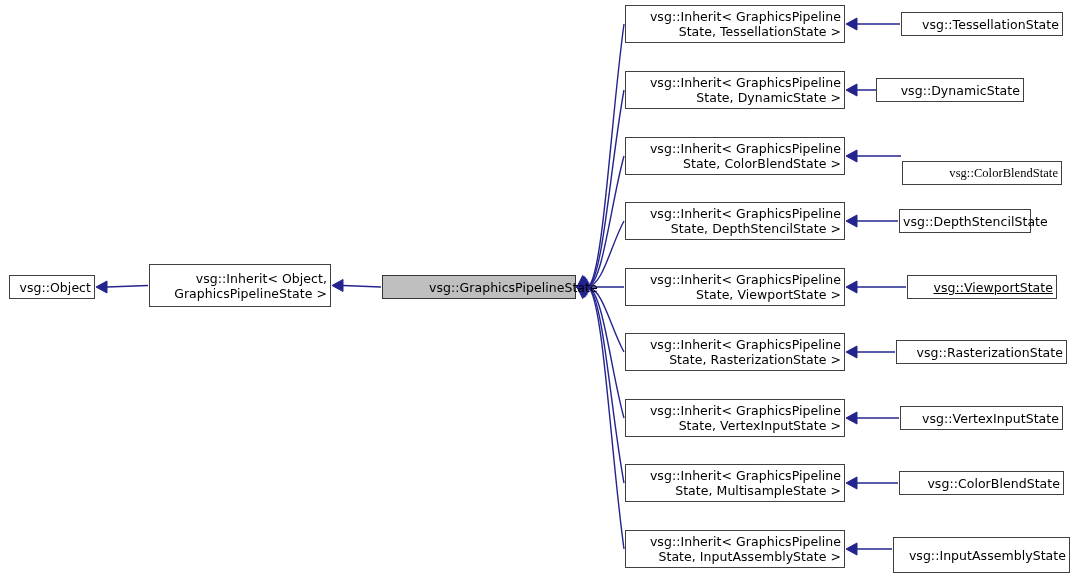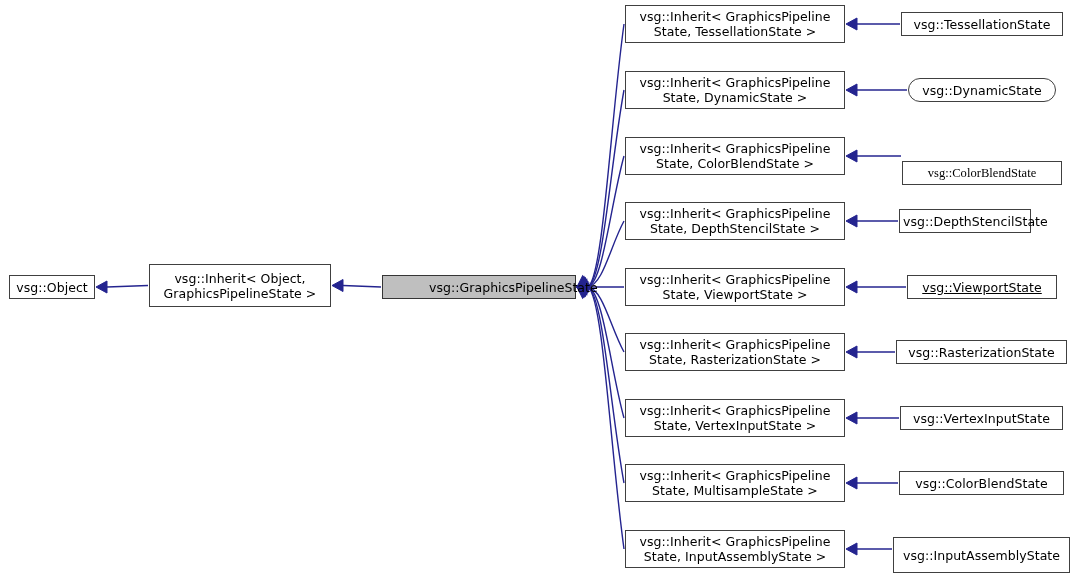--- a/index.html
+++ b/index.html
@@ -26,21 +26,21 @@
     pointer-events: none;
   }
   .node {
     position: absolute;
     box-sizing: border-box;
     border: 1px solid #404040;
     background: #ffffff;
     color: #000000;
     font-size: 12.5px;
     line-height: 15px;
-    text-align: center;
+    text-align: right;
     display: flex;
     align-items: center;
     justify-content: center;
     white-space: pre-line;
     letter-spacing: 0.05px;
   }
   .node.highlight {
     background: #bfbfbf;
     border-color: #353535;
     padding-left: 43px;
@@ -156,21 +156,21 @@
 State, ViewportState &gt;</span></div>
       <div class="node" style="left: 625px; top: 333px; width: 220px; height: 38px;"><span class="node-label">vsg::Inherit&lt; GraphicsPipeline
 State, RasterizationState &gt;</span></div>
       <div class="node" style="left: 625px; top: 399px; width: 220px; height: 38px;"><span class="node-label">vsg::Inherit&lt; GraphicsPipeline
 State, VertexInputState &gt;</span></div>
       <div class="node" style="left: 625px; top: 464px; width: 220px; height: 38px;"><span class="node-label">vsg::Inherit&lt; GraphicsPipeline
 State, MultisampleState &gt;</span></div>
       <div class="node" style="left: 625px; top: 530px; width: 220px; height: 38px;"><span class="node-label">vsg::Inherit&lt; GraphicsPipeline
 State, InputAssemblyState &gt;</span></div>
       <div class="node" style="left: 901px; top: 12px; width: 162px; height: 24px;"><span class="node-label">vsg::TessellationState</span></div>
-      <div class="node" style="left: 908px; top: 78px; width: 148px; height: 24px; border-radius: 12px;"><span class="node-label">vsg::DynamicState</span></div>
+      <div class="node" style="left: 876px; top: 78px; width: 148px; height: 24px;"><span class="node-label">vsg::DynamicState</span></div>
       <div class="node" style="left: 902px; top: 161px; width: 160px; height: 24px; font-family: Liberation Serif, serif;"><span class="node-label">vsg::ColorBlendState</span></div>
       <div class="node" style="left: 899px; top: 209px; width: 132px; height: 24px;"><span class="node-label">vsg::DepthStencilState</span></div>
       <div class="node" style="left: 907px; top: 275px; width: 150px; height: 24px; text-decoration: underline;"><span class="node-label">vsg::ViewportState</span></div>
       <div class="node" style="left: 896px; top: 340px; width: 171px; height: 24px;"><span class="node-label">vsg::RasterizationState</span></div>
       <div class="node" style="left: 900px; top: 406px; width: 163px; height: 24px;"><span class="node-label">vsg::VertexInputState</span></div>
       <div class="node" style="left: 899px; top: 471px; width: 165px; height: 24px;"><span class="node-label">vsg::ColorBlendState</span></div>
       <div class="node" style="left: 893px; top: 537px; width: 177px; height: 36px;"><span class="node-label">vsg::InputAssemblyState</span></div>
     </div>
 </div>
 

